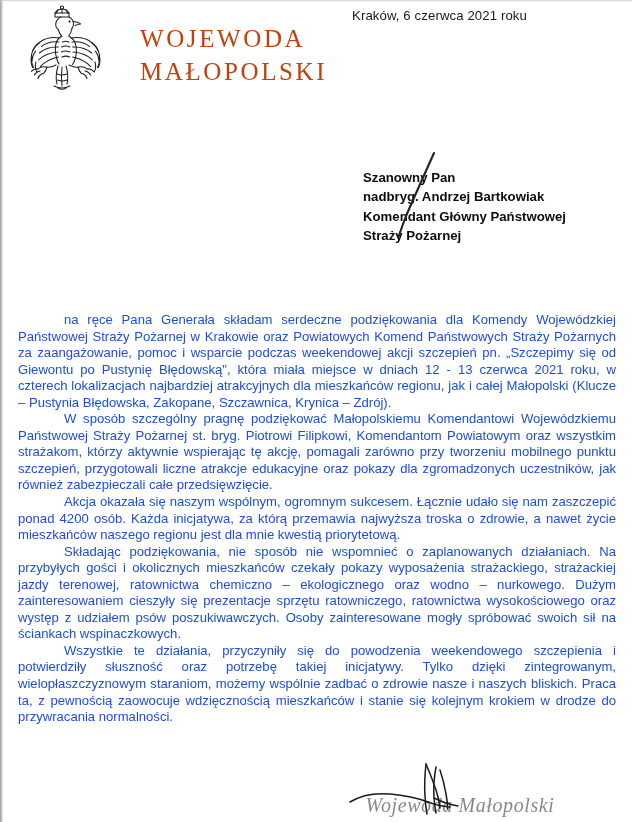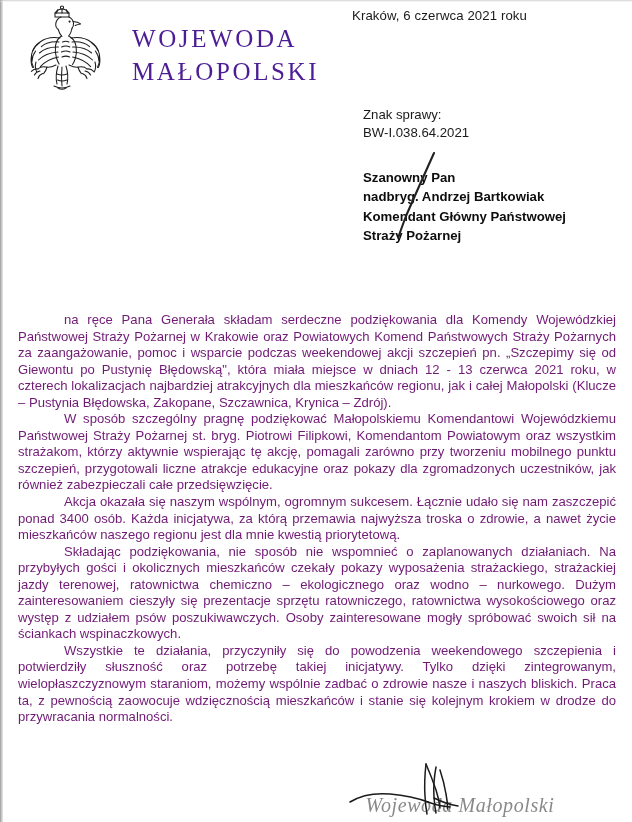--- a/index.html
+++ b/index.html
@@ -41,27 +41,27 @@
     display: flex;
     align-items: flex-start;
   }
   .emblem {
     width: 96px;
     height: 100px;
     flex: none;
   }
   .emblem svg { display: block; width: 96px; height: 100px; }
   .letterhead-title {
-    margin-left: 22px;
+    margin-left: 30px;
     margin-top: 18px;
     font-family: "Liberation Serif", serif;
     font-size: 25px;
     letter-spacing: 2.6px;
     line-height: 1.33;
-    color: #4c1d95;
+    color: #c2410c;
     white-space: pre-line;
   }
 
   
   .date-line {
     position: absolute;
     left: 352px;
     top: 8px;
     font-size: 13.2px;
     letter-spacing: .1px;
@@ -100,21 +100,21 @@
   
   .body-text {
     position: absolute;
     left: 18px;
     top: 312px;
     width: 598px;
     font-size: 13.1px;
     line-height: 16.55px;
     text-align: justify;
     text-justify: inter-word;
-    color: #701a75;
+    color: #1d4ed8;
   }
   .body-text p {
     margin: 0;
     text-indent: 46px;
   }
 
   
   .signature {
     position: absolute;
     left: 310px;
@@ -199,38 +199,36 @@
           <path d="M44 84 q4 2.6 8 0"></path>
         </g>
       </svg>
     </div>
     <div class="letterhead-title">WOJEWODA
 MAŁOPOLSKI</div>
   </div>
 
   <div class="date-line">Kraków, 6 czerwca 2021 roku</div>
 
-  <div class="case-block">Znak sprawy:
-BW-I.038.64.2021</div>
 
   <div class="addressee">Szanowny Pan
 nadbryg. Andrzej Bartkowiak
 Komendant Główny Państwowej
 Straży Pożarnej</div>
 
   <div class="pen-stroke">
     <svg width="120" height="105" viewBox="0 0 120 105" xmlns="http://www.w3.org/2000/svg">
       <path d="M36 3 Q22 34 8 66 Q2 82 -4 100" fill="none" stroke="#222" stroke-width="2.1" stroke-linecap="round"></path>
     </svg>
   </div>
 
   <div class="body-text">
     <p>na ręce Pana Generała składam serdeczne podziękowania dla Komendy Wojewódzkiej Państwowej Straży Pożarnej w Krakowie oraz Powiatowych Komend Państwowych Straży Pożarnych za zaangażowanie, pomoc i wsparcie podczas weekendowej akcji szczepień pn. „Szczepimy się od Giewontu po Pustynię Błędowską", która miała miejsce w dniach 12 - 13 czerwca 2021 roku, w czterech lokalizacjach najbardziej atrakcyjnych dla mieszkańców regionu, jak i całej Małopolski (Klucze – Pustynia Błędowska, Zakopane, Szczawnica, Krynica – Zdrój).</p>
     <p>W sposób szczególny pragnę podziękować Małopolskiemu Komendantowi Wojewódzkiemu Państwowej Straży Pożarnej st. bryg. Piotrowi Filipkowi, Komendantom Powiatowym oraz wszystkim strażakom, którzy aktywnie wspierając tę akcję, pomagali zarówno przy tworzeniu mobilnego punktu szczepień, przygotowali liczne atrakcje edukacyjne oraz pokazy dla zgromadzonych uczestników, jak również zabezpieczali całe przedsięwzięcie.</p>
-    <p>Akcja okazała się naszym wspólnym, ogromnym sukcesem. Łącznie udało się nam zaszczepić ponad 3400 osób. Każda inicjatywa, za którą przemawia najwyższa troska o zdrowie, a nawet życie mieszkańców naszego regionu jest dla mnie kwestią priorytetową.</p>
+    <p>Akcja okazała się naszym wspólnym, ogromnym sukcesem. Łącznie udało się nam zaszczepić ponad 4200 osób. Każda inicjatywa, za którą przemawia najwyższa troska o zdrowie, a nawet życie mieszkańców naszego regionu jest dla mnie kwestią priorytetową.</p>
     <p>Składając podziękowania, nie sposób nie wspomnieć o zaplanowanych działaniach. Na przybyłych gości i okolicznych mieszkańców czekały pokazy wyposażenia strażackiego, strażackiej jazdy terenowej, ratownictwa chemiczno – ekologicznego oraz wodno – nurkowego. Dużym zainteresowaniem cieszyły się prezentacje sprzętu ratowniczego, ratownictwa wysokościowego oraz występ z udziałem psów poszukiwawczych. Osoby zainteresowane mogły spróbować swoich sił na ściankach wspinaczkowych.</p>
     <p>Wszystkie te działania, przyczyniły się do powodzenia weekendowego szczepienia i potwierdziły słuszność oraz potrzebę takiej inicjatywy. Tylko dzięki zintegrowanym, wielopłaszczyznowym staraniom, możemy wspólnie zadbać o zdrowie nasze i naszych bliskich. Praca ta, z pewnością zaowocuje wdzięcznością mieszkańców i stanie się kolejnym krokiem w drodze do przywracania normalności.</p>
   </div>
 
   <div class="signature">
     <div class="sig-stamp">
       <div>Wojewoda Małopolski</div>
       
     </div>
     <div class="sig-ink">

